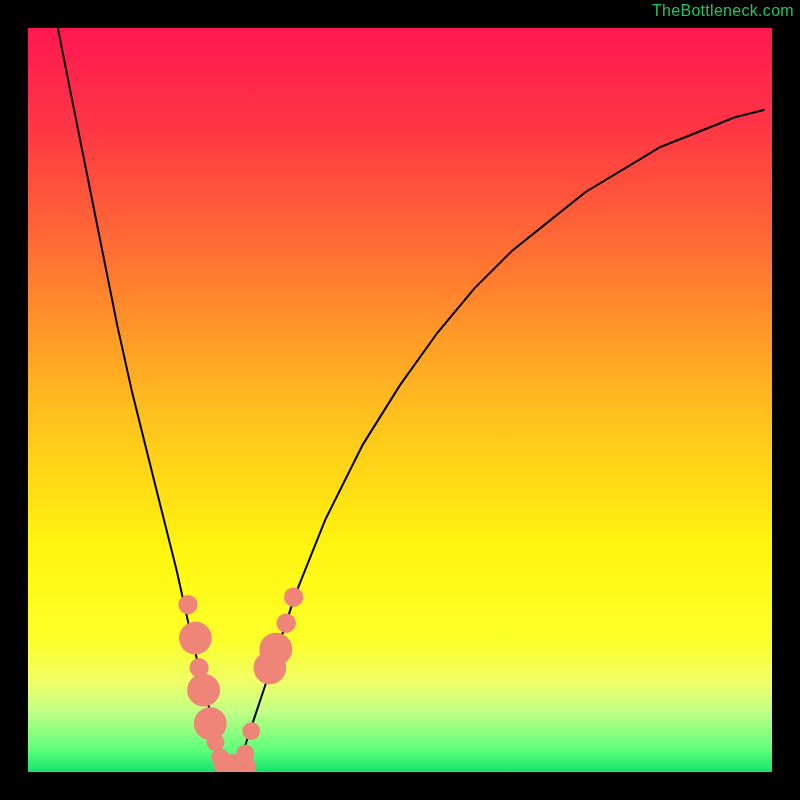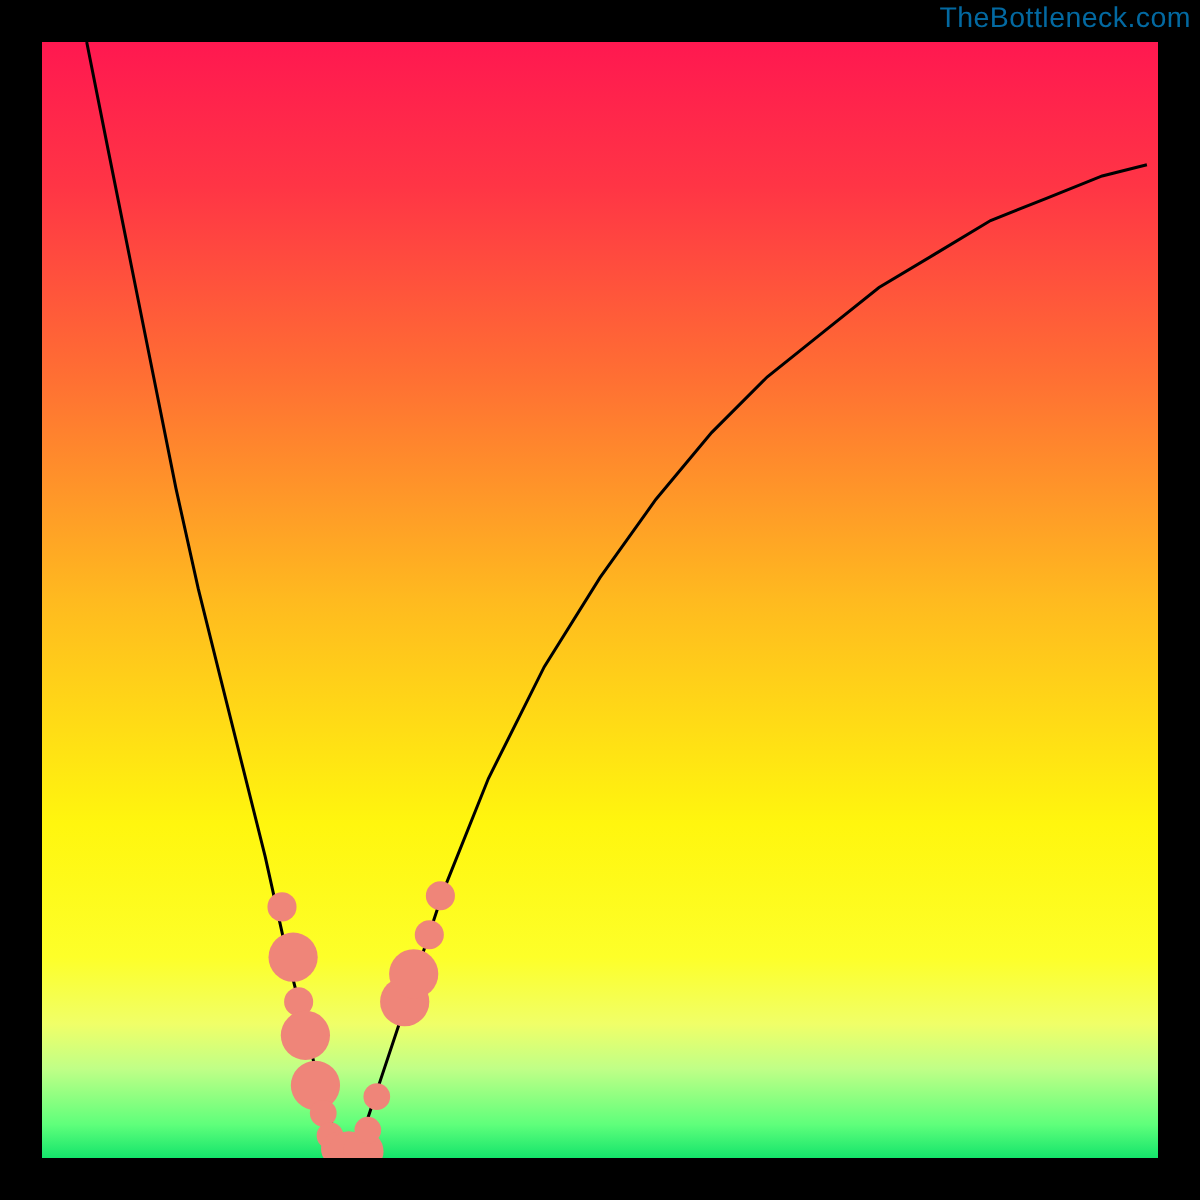--- a/index.html
+++ b/index.html
@@ -23,22 +23,22 @@
     position: absolute;
     left: 28px;
     top: 28px;
     width: 744px;
     height: 744px;
   }
   .watermark {
     position: absolute;
     top: 2px;
     right: 6px;
-    color: #0369a1;
-    font-size: 19px;
+    color: #22c55e;
+    font-size: 16px;
     font-weight: 400;
     letter-spacing: 0.3px;
     user-select: none;
   }
   svg {
     display: block;
   }
 </style>
 </head>
 <body>

